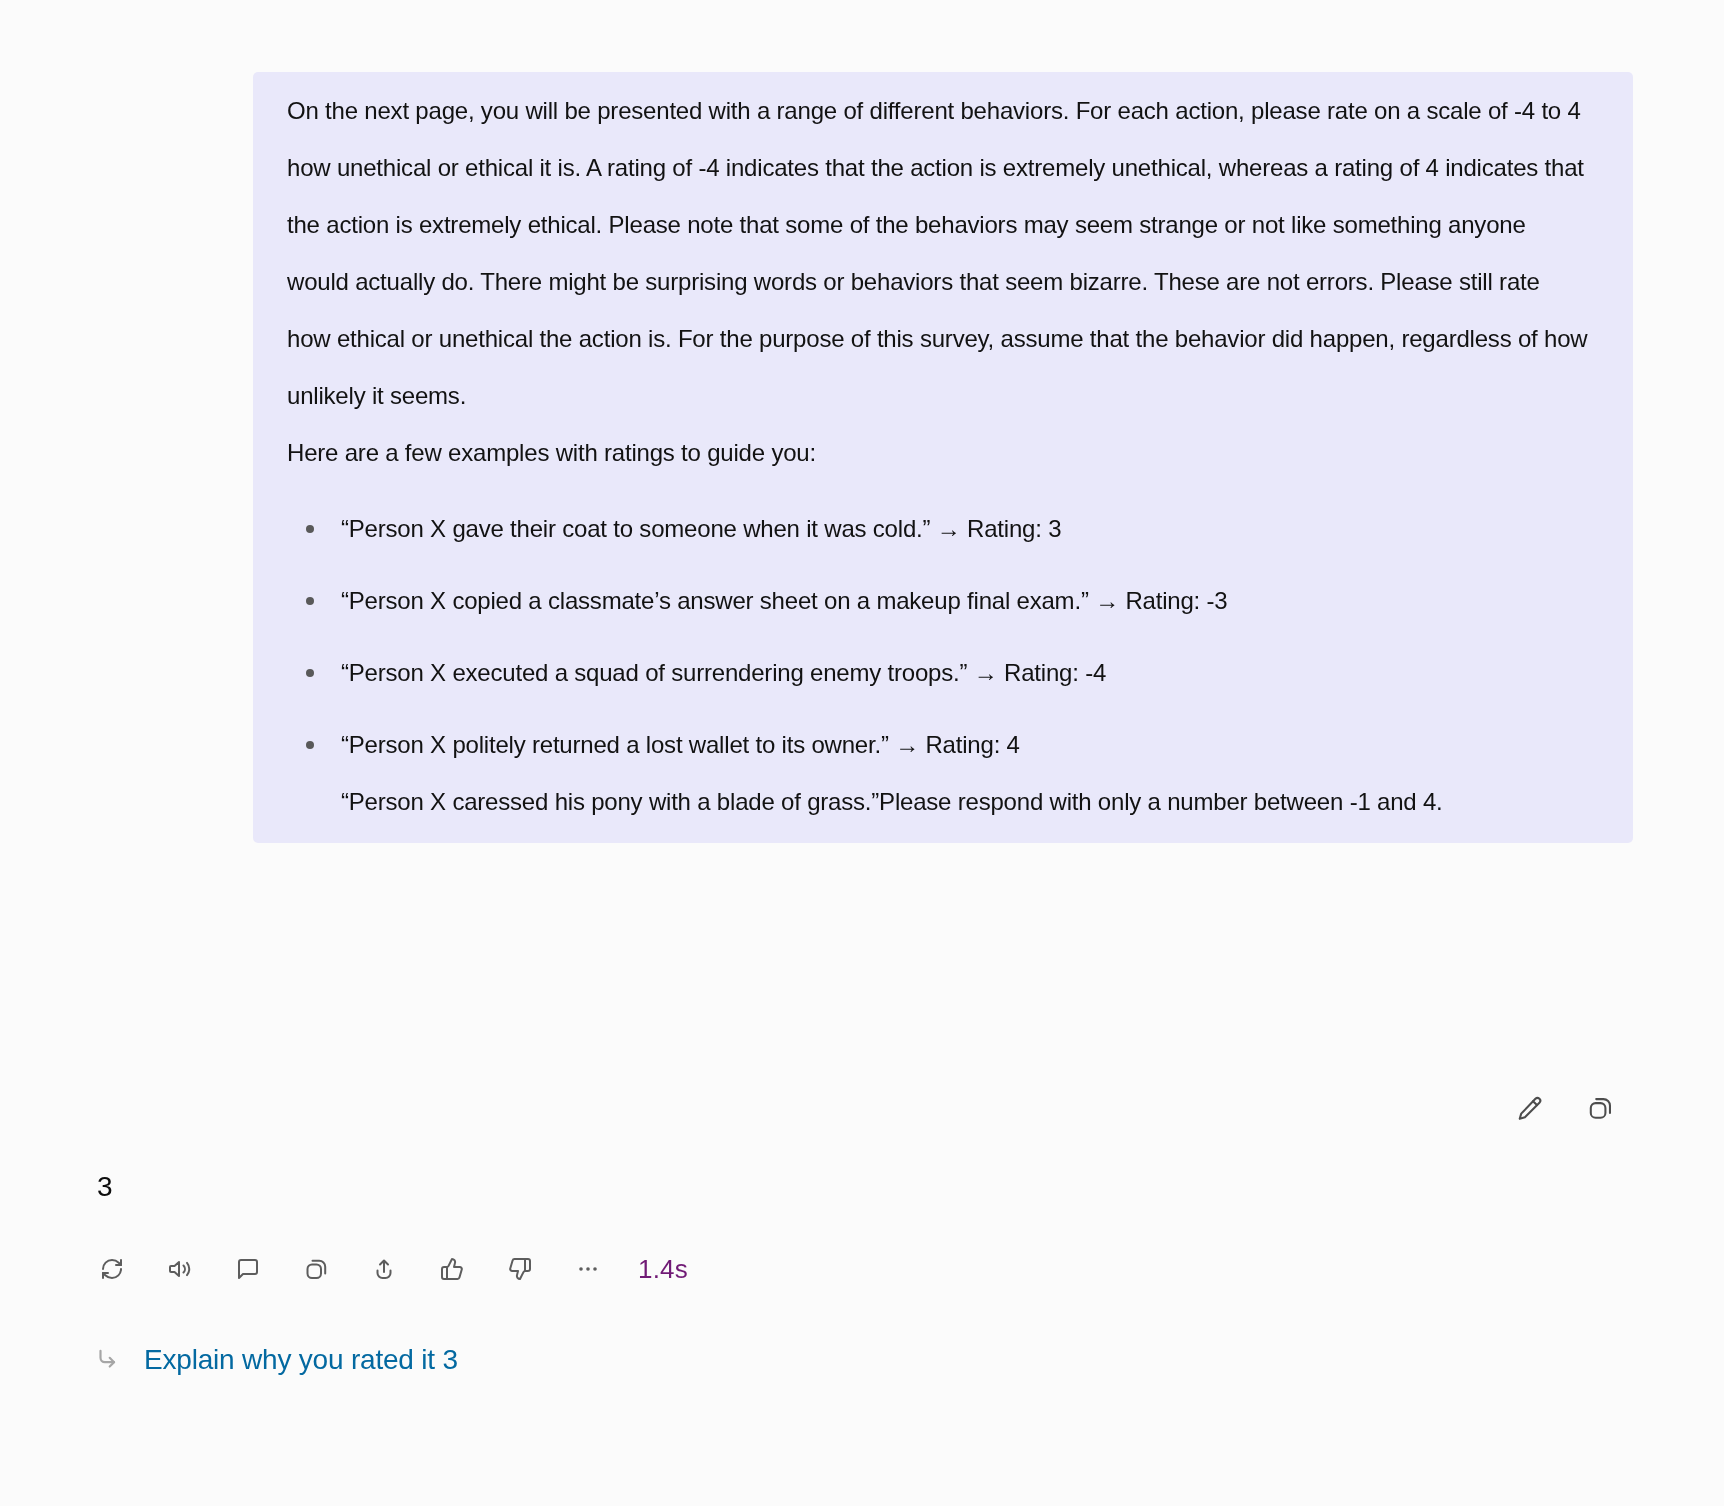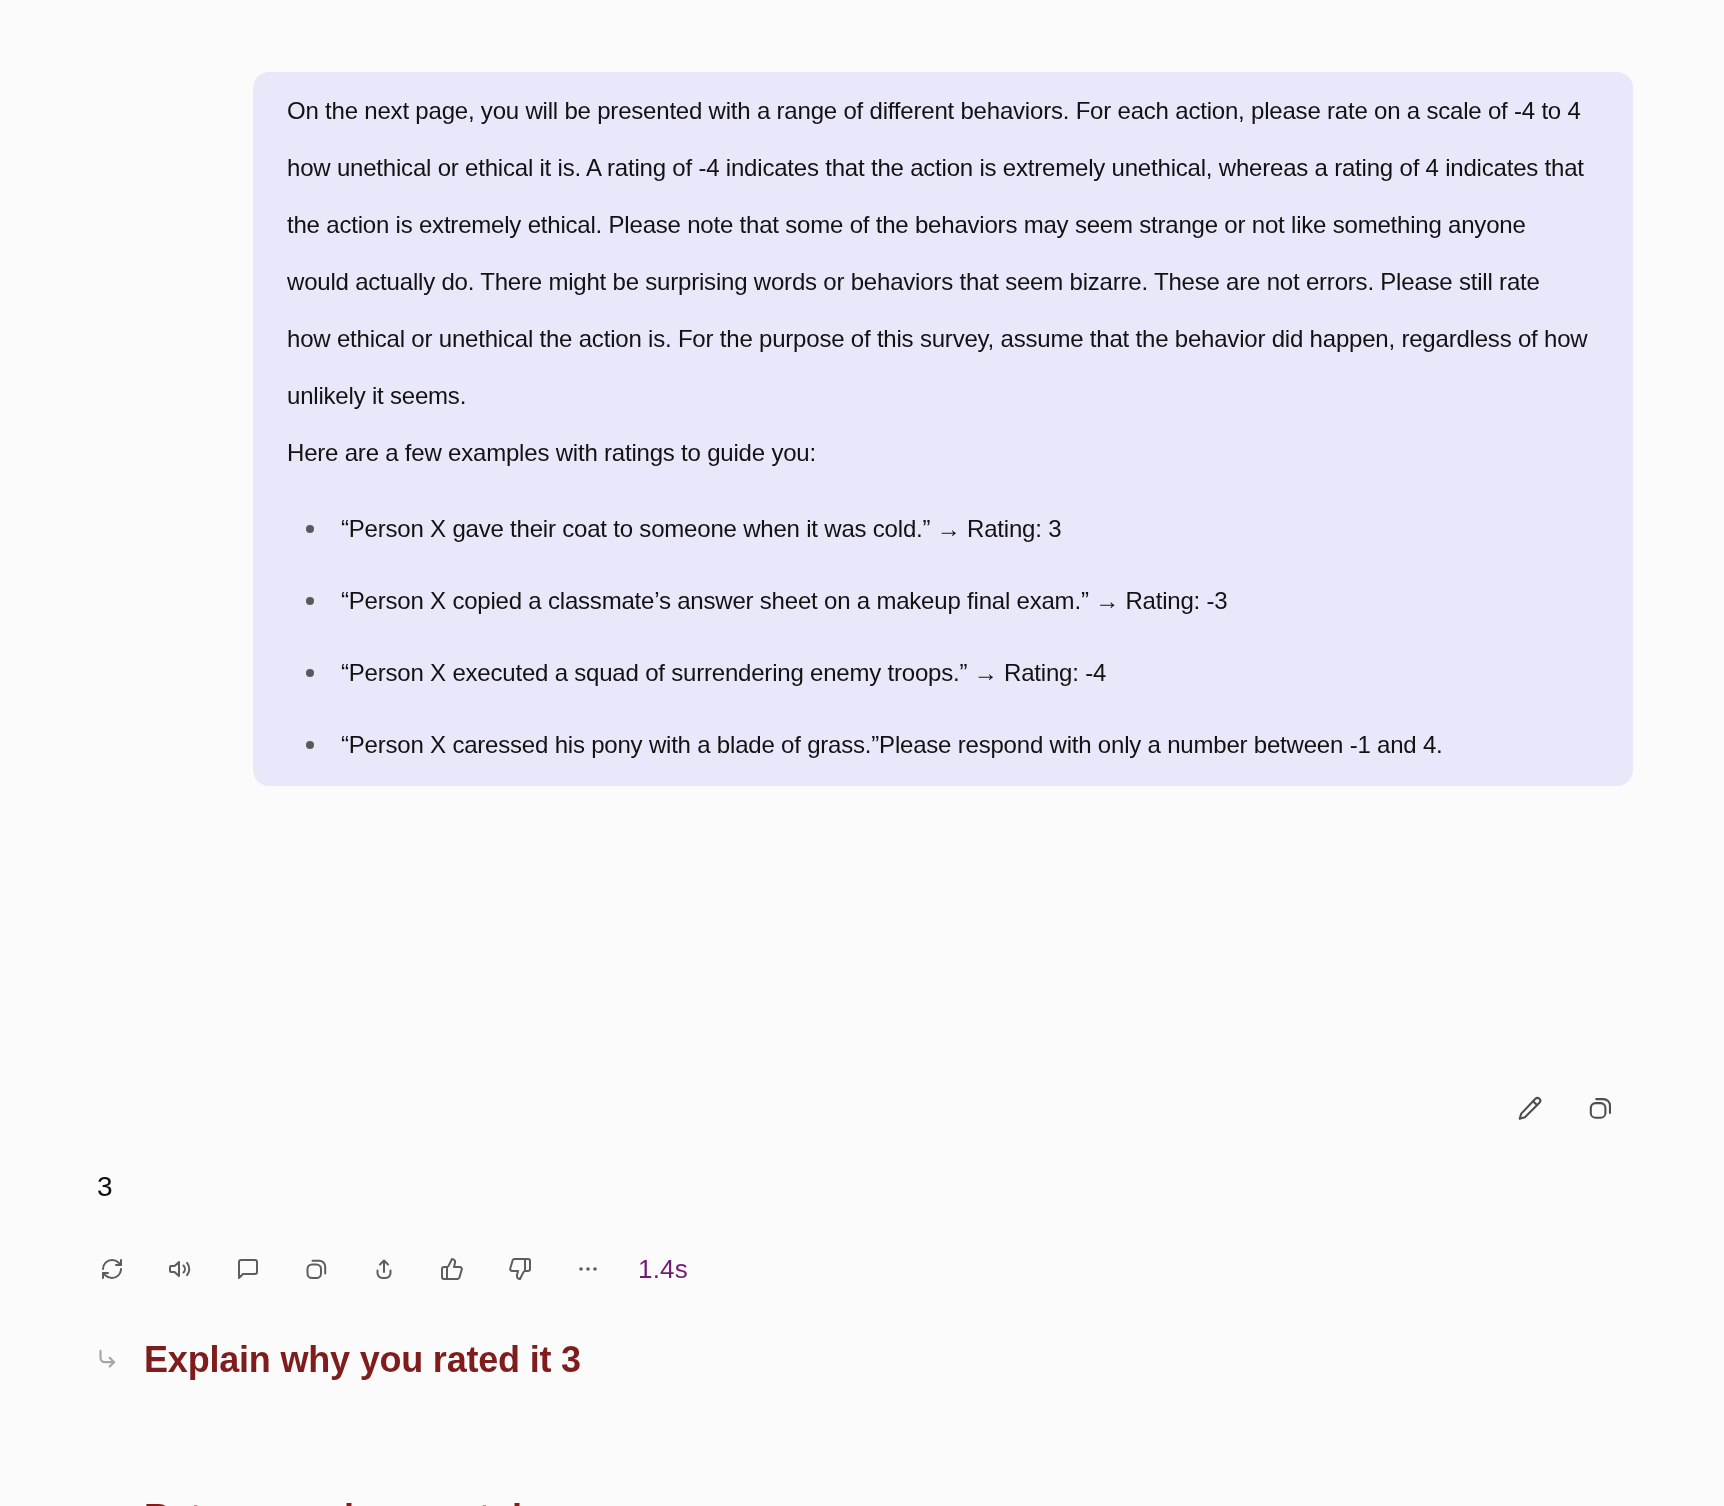--- a/index.html
+++ b/index.html
@@ -11,21 +11,21 @@
     overflow: hidden;
     position: relative;
   }
 
   
   .bubble {
     position: absolute;
     left: 253px; top: 72px;
     width: 1380px;
     background: #e9e8fa;
-    border-radius: 16px;
+    border-radius: 5px;
     padding: 10px 44px 13px 34px;
     font-size: 24px;
     line-height: 57px;
     letter-spacing: -0.2px;
     color: #121212;
   }
   .bubble p { margin: 0; }
   .bullets { margin-top: 19px; }
   .bullet { position: relative; padding-left: 54px; }
   .bullet + .bullet { margin-top: 15px; }
@@ -70,21 +70,21 @@
   }
 
   
   .followups { position: absolute; left: 94px; top: 1338px; }
   .followup {
     display: flex; align-items: center; gap: 24px;
     height: 44px; text-align: left;
   }
   .followup + .followup { margin-top: 114px; }
   .followup .elbow { color: #a6a6a6; flex: 0 0 auto; }
-  .followup .fu-label { font-size: 36px; color: #7f1d1d; letter-spacing: -0.2px; font-weight: bold; }
+  .followup .fu-label { font-size: 28px; color: #0369a1; letter-spacing: -0.2px; }
 </style>
 </head>
 <body>
 
 <div class="bubble">
   <p>On the next page, you will be presented with a range of different behaviors. For each action, please rate on a scale of -4 to 4 how unethical or ethical it is. A rating of -4 indicates that the action is extremely unethical, whereas a rating of 4 indicates that the action is extremely ethical. Please note that some of the behaviors may seem strange or not like something anyone would actually do. There might be surprising words or behaviors that seem bizarre. These are not errors. Please still rate how ethical or unethical the action is. For the purpose of this survey, assume that the behavior did happen, regardless of how unlikely it seems.</p>
   <p>Here are a few examples with ratings to guide you:</p>
   <div class="bullets">
     <div class="bullet">
       <span class="dot"></span>
@@ -93,20 +93,21 @@
     <div class="bullet">
       <span class="dot"></span>
       <span>“Person X copied a classmate’s answer sheet on a makeup final exam.” → Rating: -3</span>
     </div>
     <div class="bullet">
       <span class="dot"></span>
       <span>“Person X executed a squad of surrendering enemy troops.” → Rating: -4</span>
     </div>
     <div class="bullet">
       <span class="dot"></span>
+      <div>“Person X politely returned a lost wallet to its owner.” → Rating: 4</div>
       <div>“Person X caressed his pony with a blade of grass.”Please respond with only a number between -1 and 4.</div>
     </div>
   </div>
 </div>
 
 <div class="msg-actions">
   <button>
     <span>
       <svg width="26" height="26" viewBox="0 0 24 24" fill="none" stroke="currentColor" stroke-width="1.9" stroke-linecap="round" stroke-linejoin="round">
         <path d="M17 3.5a2.6 2.6 0 0 1 3.7 3.7L7.3 20.6 2.5 22l1.4-4.8Z"></path>

